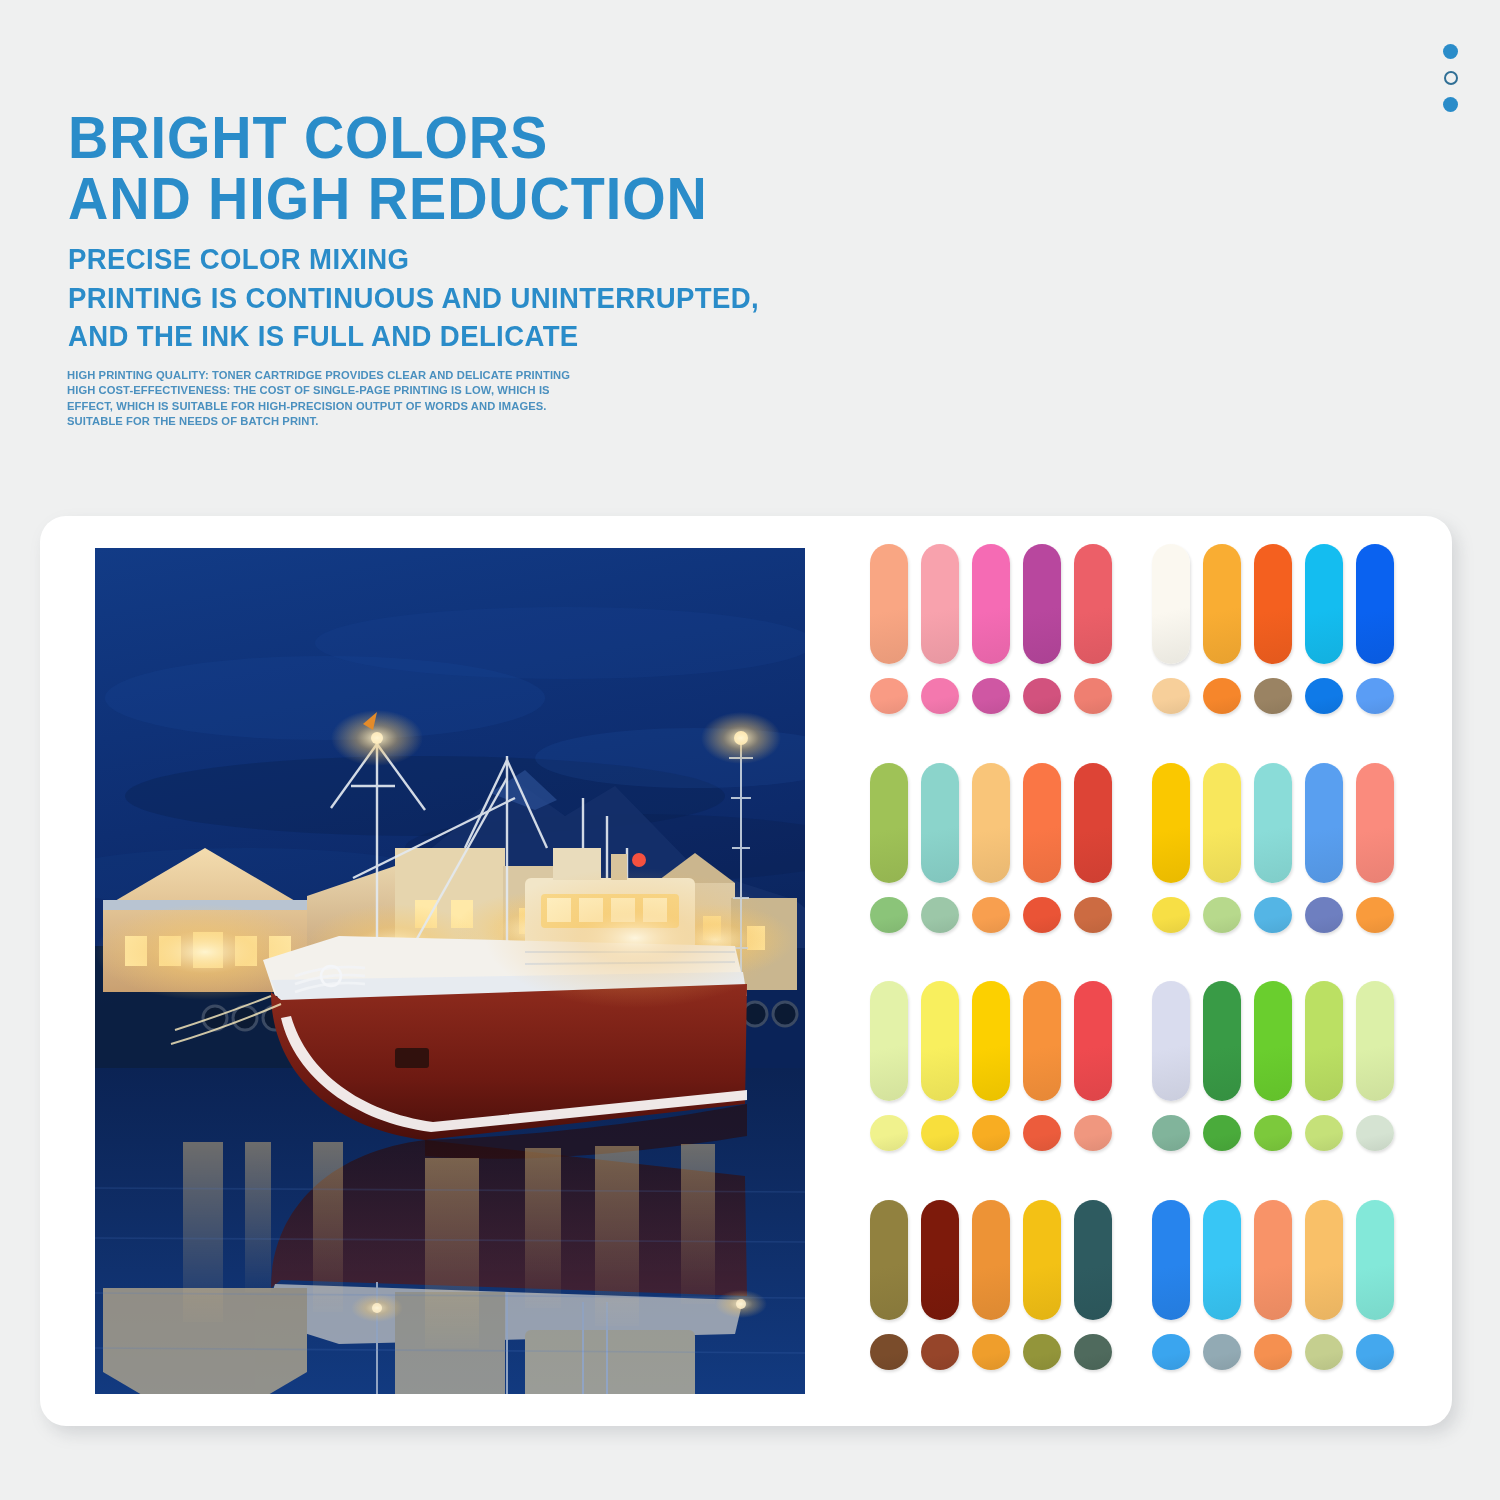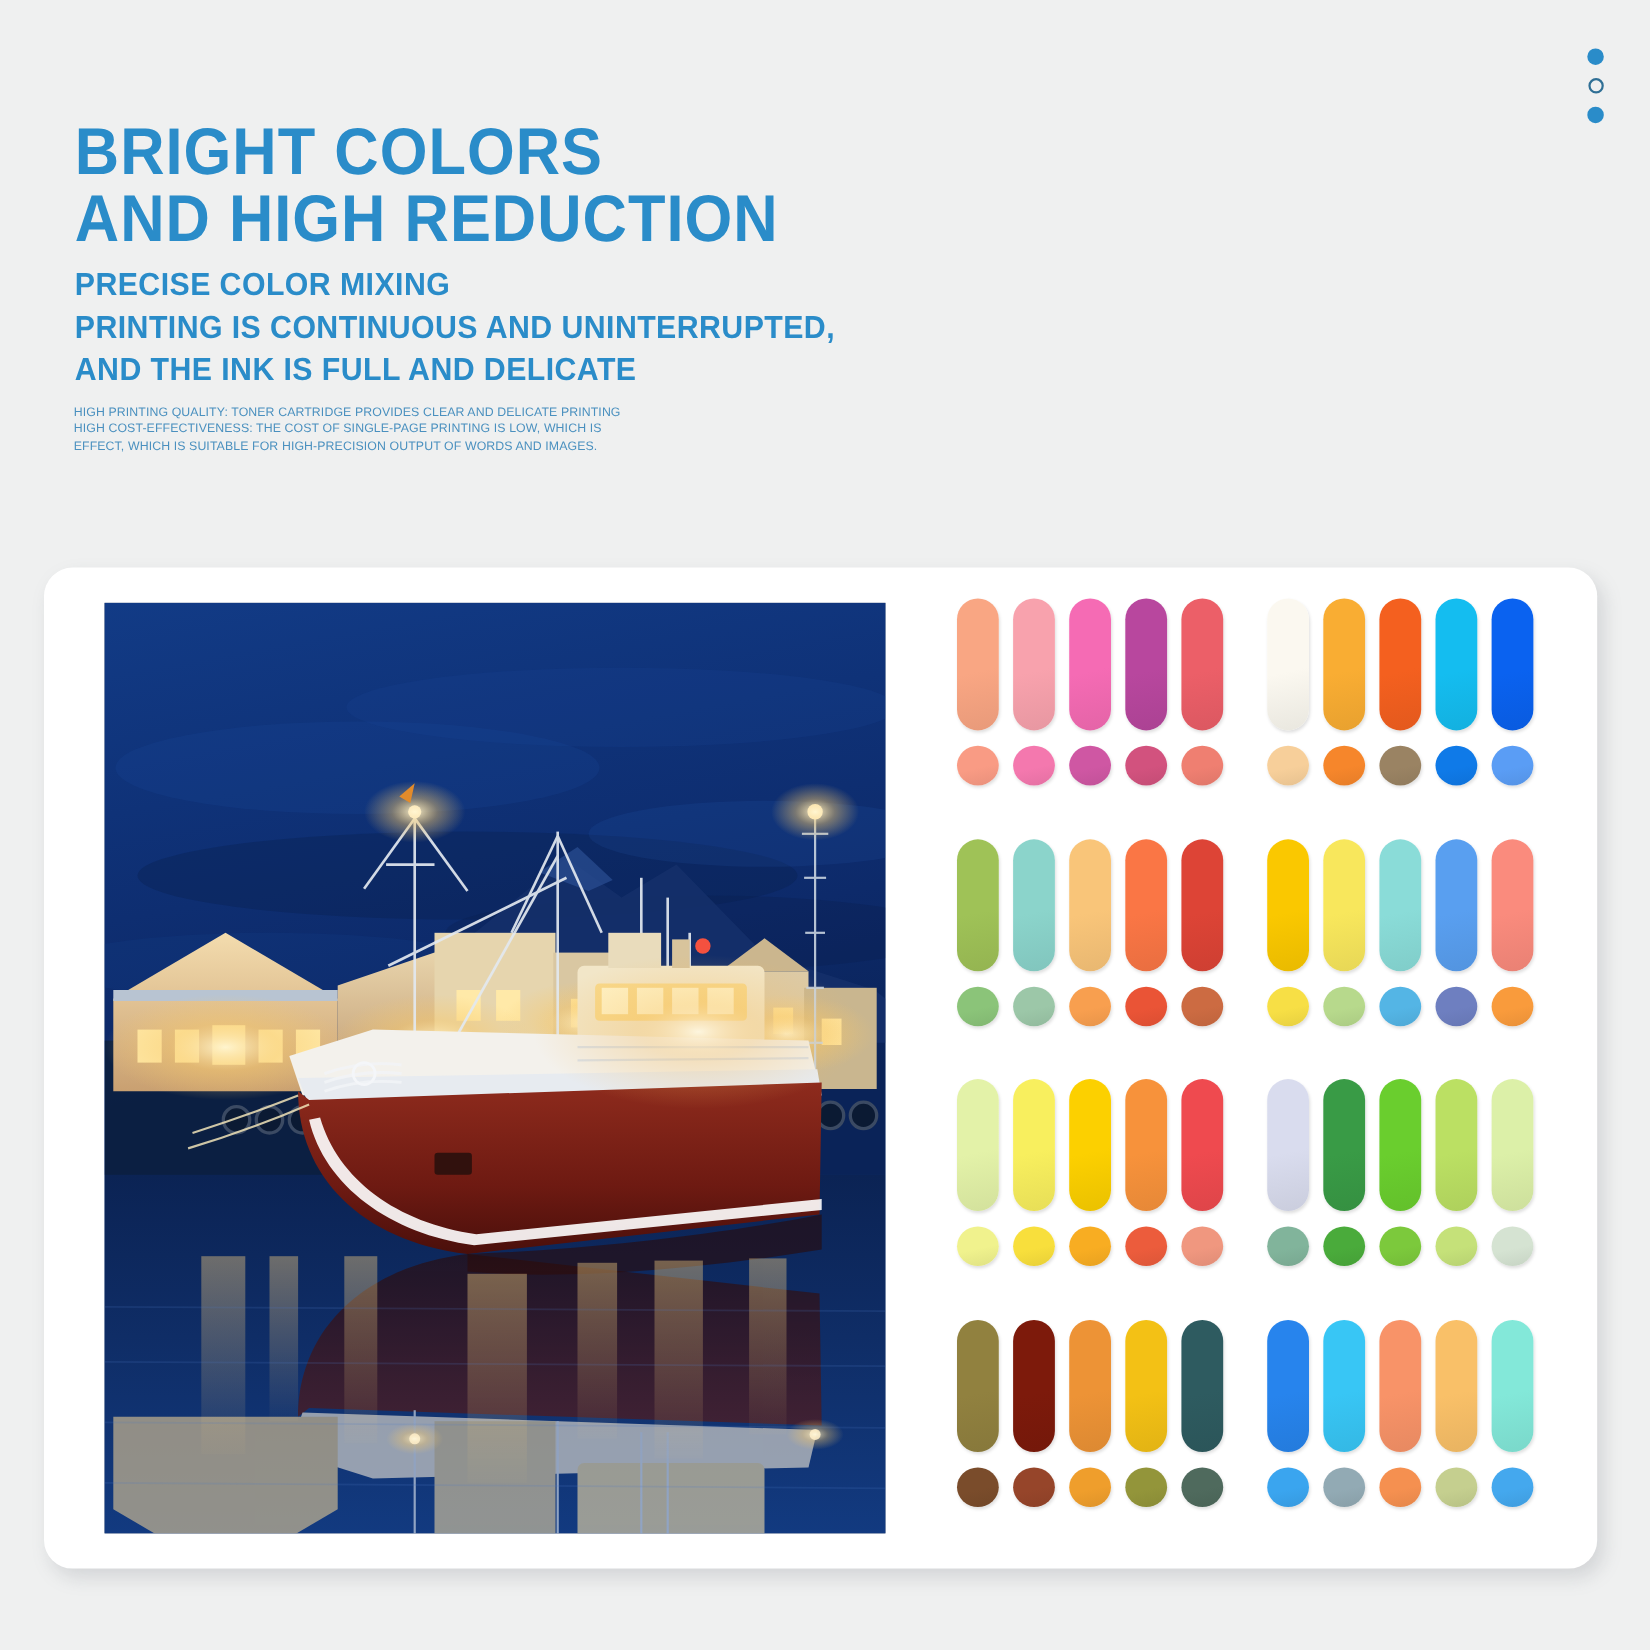--- a/index.html
+++ b/index.html
@@ -34,21 +34,21 @@
     line-height:1.33;
     letter-spacing:0.4px;
     transform:scaleX(0.95);
     transform-origin:left top;
   }
   .subhead div{display:block;}
 
   .bodycopy{
     position:absolute;left:67px;top:368px;width:600px;
     color:#4a90bf;
-    font-weight:normal;
+    font-weight:bold;
     font-size:11.2px;
     line-height:1.37;
     letter-spacing:0.1px;
   }
   .bodycopy div{display:block;}
 
   
   .dots{
     position:absolute;right:42px;top:44px;
     display:flex;flex-direction:column;align-items:center;gap:12px;
@@ -113,20 +113,21 @@
 <div class="subhead">
   <div>PRECISE COLOR MIXING</div>
   <div>PRINTING IS CONTINUOUS AND UNINTERRUPTED,</div>
   <div>AND THE INK IS FULL AND DELICATE</div>
 </div>
 
 <div class="bodycopy">
   <div>HIGH PRINTING QUALITY: TONER CARTRIDGE PROVIDES CLEAR AND DELICATE PRINTING</div>
   <div>HIGH COST-EFFECTIVENESS: THE COST OF SINGLE-PAGE PRINTING IS LOW, WHICH IS</div>
   <div>EFFECT, WHICH IS SUITABLE FOR HIGH-PRECISION OUTPUT OF WORDS AND IMAGES.</div>
+  <div>SUITABLE FOR THE NEEDS OF BATCH PRINT.</div>
 </div>
 
 <div class="card">
 
   <div class="photo">
     <svg viewBox="0 0 710 846" preserveAspectRatio="none">
       <defs>
         <linearGradient id="sky" x1="0" y1="0" x2="0.25" y2="1">
           <stop offset="0%" stop-color="#123b86"></stop>
           <stop offset="35%" stop-color="#0f3278"></stop>

